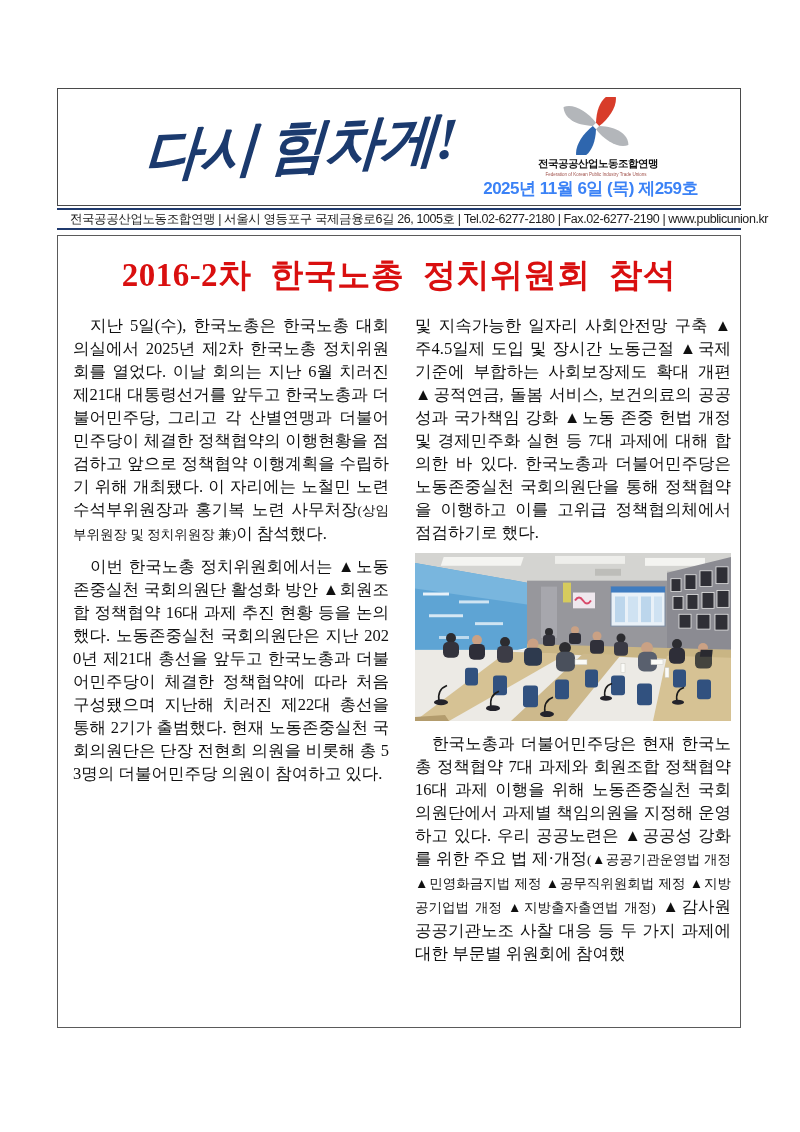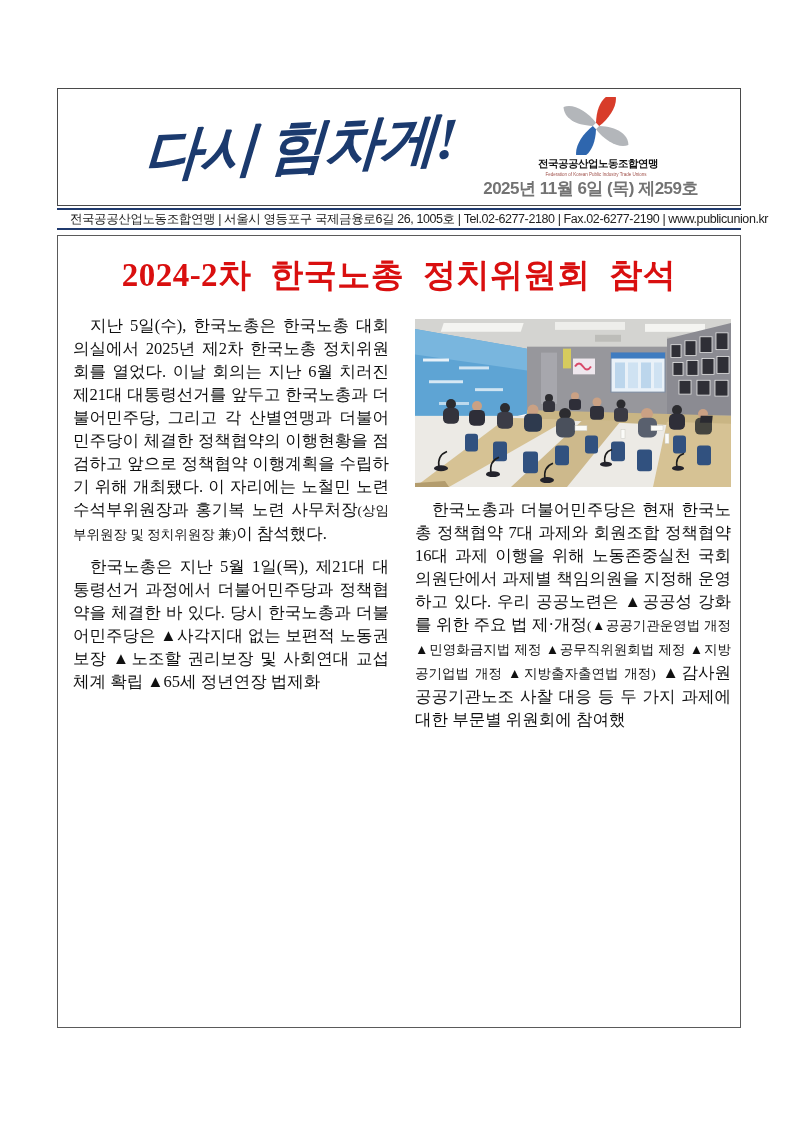--- a/index.html
+++ b/index.html
@@ -29,21 +29,21 @@
     transform:rotate(-3deg) skewX(-6deg);
     letter-spacing:-2px;white-space:nowrap;
   }
   .org-block{position:absolute;top:8px;right:86px;width:116px;text-align:center;}
   .org-logo{display:block;margin:0 auto 2px auto;}
   .org-name{font-family:Liberation Mono, monospace;font-size:10.5px;font-weight:bold;color:#111;letter-spacing:-0.5px;white-space:nowrap;}
   .org-name-en{font-family:"Liberation Sans","DejaVu Sans",sans-serif;font-size:5px;color:#a0524c;white-space:nowrap;transform:scale(.9);}
   .issue-line{
     position:absolute;right:42px;bottom:5px;
     font-family:"Liberation Sans","DejaVu Sans",sans-serif;
-    font-size:17px;font-weight:bold;color:#737373;letter-spacing:-0.5px;white-space:nowrap;
+    font-size:17px;font-weight:bold;color:#3b82f6;letter-spacing:-0.5px;white-space:nowrap;
   }
   
   .contact-bar{
     position:absolute;left:57px;top:208px;width:684px;height:22px;
     border-top:2px solid var(--rule-navy);border-bottom:2px solid var(--rule-navy);
     display:flex;align-items:center;justify-content:center;gap:7px;
     font-family:"Liberation Sans","DejaVu Sans",sans-serif;
     font-size:12.5px;color:#222;letter-spacing:-0.4px;white-space:nowrap;padding-left:33px;
   }
   
@@ -102,28 +102,29 @@
       <path d="M1,-3 C7,-20 18,-28 28,-25 C29,-15 17,-4 3,1 Z" fill="#d83c2a" transform="rotate(-18)"></path>
       <path d="M1,-3 C7,-20 18,-28 28,-25 C29,-15 17,-4 3,1 Z" fill="#b3b6ba" transform="rotate(72)"></path>
       <path d="M1,-3 C7,-20 18,-28 28,-25 C29,-15 17,-4 3,1 Z" fill="#2e66ae" transform="rotate(162)"></path>
       <path d="M1,-3 C7,-20 18,-28 28,-25 C29,-15 17,-4 3,1 Z" fill="#b3b6ba" transform="rotate(252)"></path>
     </g>
   </svg>
   <span>전국공공산업노동조합연맹 | 서울시 영등포구 국제금융로6길 26, 1005호 | Tel.02-6277-2180 | Fax.02-6277-2190 | www.publicunion.kr</span>
 </div>
 
 <div class="main-frame">
-  <div class="article-title">2024-2차 한국노총 정치위원회 참석</div>
+  <div class="article-title">2016-2차 한국노총 정치위원회 참석</div>
 
   <div class="columns">
     <div class="col">
         <p class="indent"><span>지난 5일(수), 한국노총은 한국노총 대회의실에서 2025년 제2차 한국노총 정치위원회를 열었다. 이날 회의는 지난 6월 치러진 제21대 대통령선거를 앞두고 한국노총과 더불어민주당, 그리고 각 산별연맹과 더불어민주당이 체결한 정책협약의 이행현황을 점검하고 앞으로 정책협약 이행계획을 수립하기 위해 개최됐다. 이 자리에는 노철민 노련 수석부위원장과 홍기복 노련 사무처장</span><span class="small">(상임부위원장 및 정치위원장 兼)</span><span>이 참석했다.</span></p>
-        <p class="indent"><span>한국노총은 지난 5월 1일(목), 제21대 대통령선거 과정에서 더불어민주당과 정책협약을 체결한 바 있다. 당시 한국노총과 더불어민주당은 ▲사각지대 없는 보편적 노동권 보장 ▲노조할 권리보장 및 사회연대 교섭체계 확립 ▲65세 정년연장 법제화</span></p>
+        <p class="indent"><span>이번 한국노총 정치위원회에서는 ▲노동존중실천 국회의원단 활성화 방안 ▲회원조합 정책협약 16대 과제 추진 현황 등을 논의했다. 노동존중실천 국회의원단은 지난 2020년 제21대 총선을 앞두고 한국노총과 더불어민주당이 체결한 정책협약에 따라 처음 구성됐으며 지난해 치러진 제22대 총선을 통해 2기가 출범했다. 현재 노동존중실천 국회의원단은 단장 전현희 의원을 비롯해 총 53명의 더불어민주당 의원이 참여하고 있다.</span></p>
       </div>
     <div class="col">
+        <p><span>및 지속가능한 일자리 사회안전망 구축 ▲주4.5일제 도입 및 장시간 노동근절 ▲국제 기준에 부합하는 사회보장제도 확대 개편 ▲공적연금, 돌봄 서비스, 보건의료의 공공성과 국가책임 강화 ▲노동 존중 헌법 개정 및 경제민주화 실현 등 7대 과제에 대해 합의한 바 있다. 한국노총과 더불어민주당은 노동존중실천 국회의원단을 통해 정책협약을 이행하고 이를 고위급 정책협의체에서 점검하기로 했다.</span></p>
   <div class="photo-wrap" role="img" aria-label="한국노총 대회의실에서 열린 2025년 제2차 한국노총 정치위원회 회의 전경 사진">
     <svg viewBox="0 0 316 170" preserveAspectRatio="none">
 
       <rect x="0" y="0" width="316" height="58" fill="#d4d4d1"></rect>
       <rect x="30" y="4" width="80" height="9" fill="#f4f4f1" transform="skewX(-18)"></rect>
       <rect x="140" y="3" width="70" height="8" fill="#eeeeeb"></rect>
       <rect x="230" y="5" width="60" height="8" fill="#f4f4f1"></rect>
       <rect x="180" y="16" width="26" height="7" fill="#bdbdb9"></rect>
       <rect x="252" y="18" width="18" height="6" fill="#c6c6c2"></rect>
 

